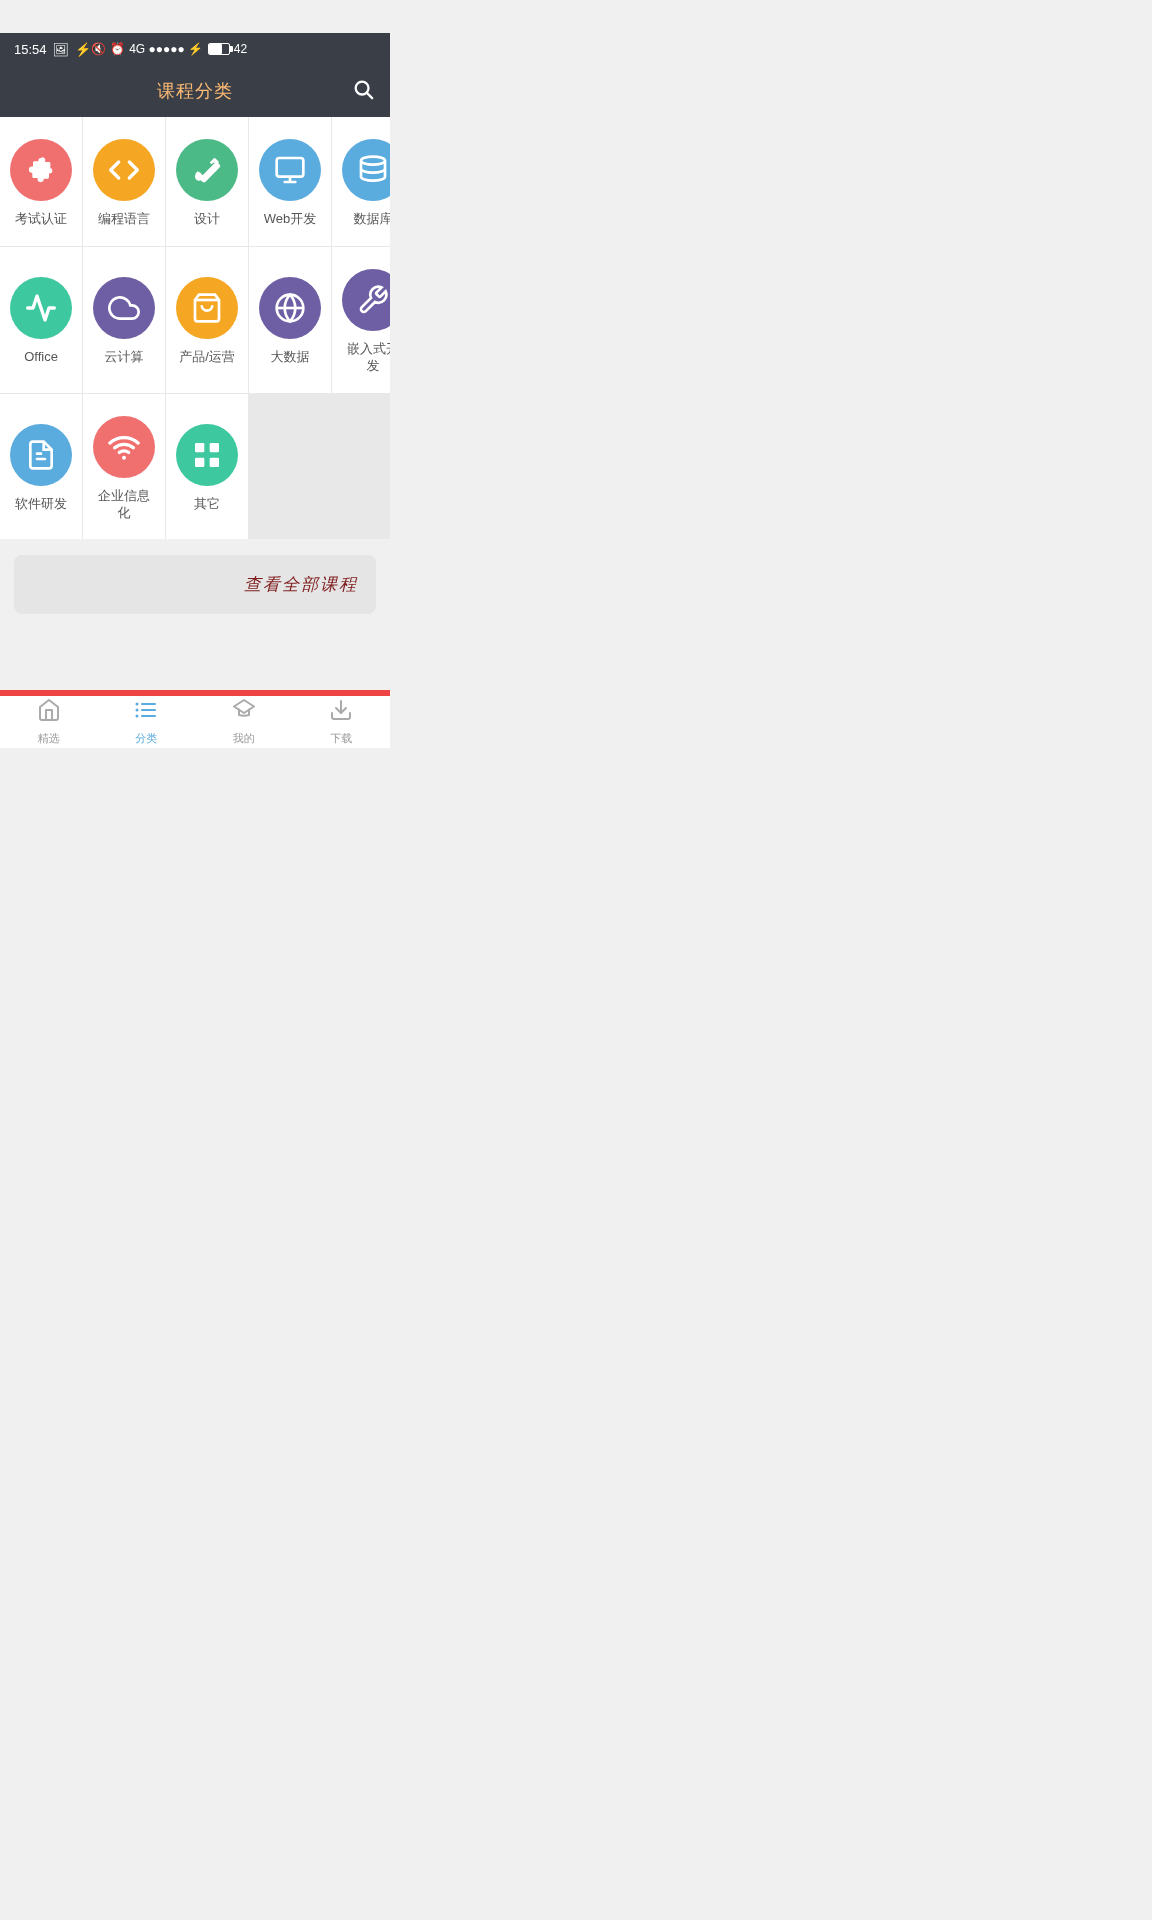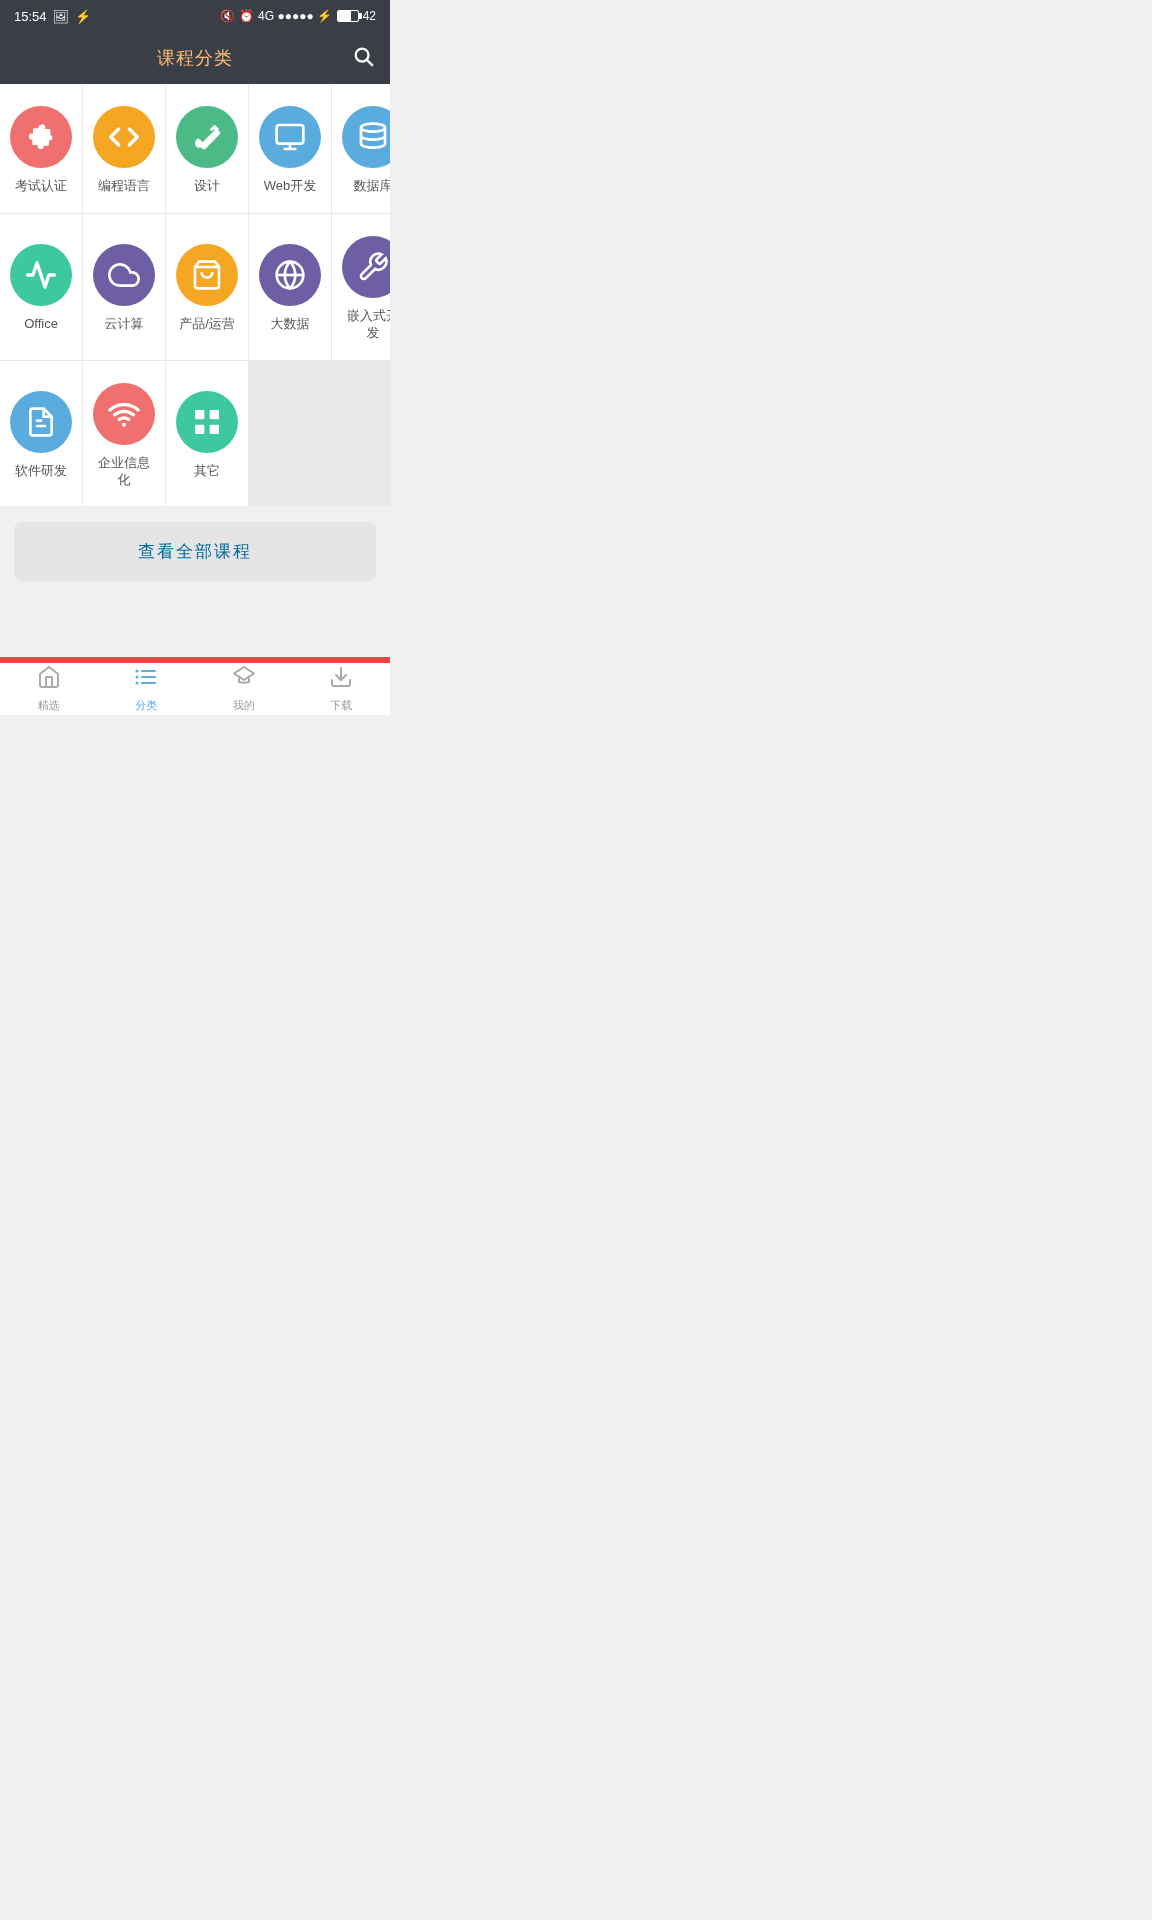--- a/index.html
+++ b/index.html
@@ -15,24 +15,25 @@
       overflow-x: hidden;
     }
 
     
     .status-bar {
       background: #3a3f47;
       color: white;
       padding: 6px 14px;
       display: flex;
       align-items: center;
-      justify-content: space-between;
+      justify-content: flex-start;
       font-size: 13px;
       font-weight: 500;
       height: 32px;
+      margin-top: 33px;
     }
     .status-left { display: flex; align-items: center; gap: 6px; }
     .status-right { display: flex; align-items: center; gap: 4px; font-size: 12px; }
 
     
     .header {
       background: #3a3f47;
       color: #fdba74;
       display: flex;
       align-items: center;
@@ -118,25 +119,26 @@
     .bg-green3  { background-color: #3ec8a0; }
 
     
     .view-all-btn {
       background: #e5e5e5;
       border: none;
       border-radius: 8px;
       margin: 16px 14px;
       padding: 18px;
       font-size: 17px;
-      color: #0369a1;
+      color: #7f1d1d;
       cursor: pointer;
       letter-spacing: 2px;
-      text-align: center;
+      text-align: right;
       width: calc(100% - 28px);
+      font-style: italic;
     }
 
     
     .spacer { flex: 1; background: #f0f0f0; min-height: 60px; }
 
     
     .bottom-nav {
       background: white;
       border-top: 6px solid #ef4444;
       display: flex;

